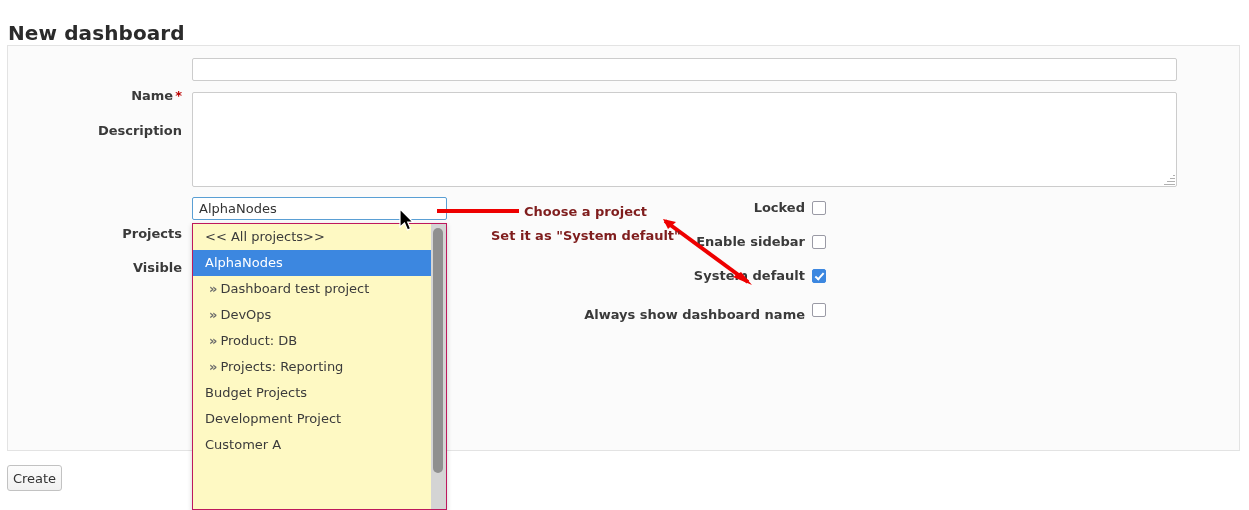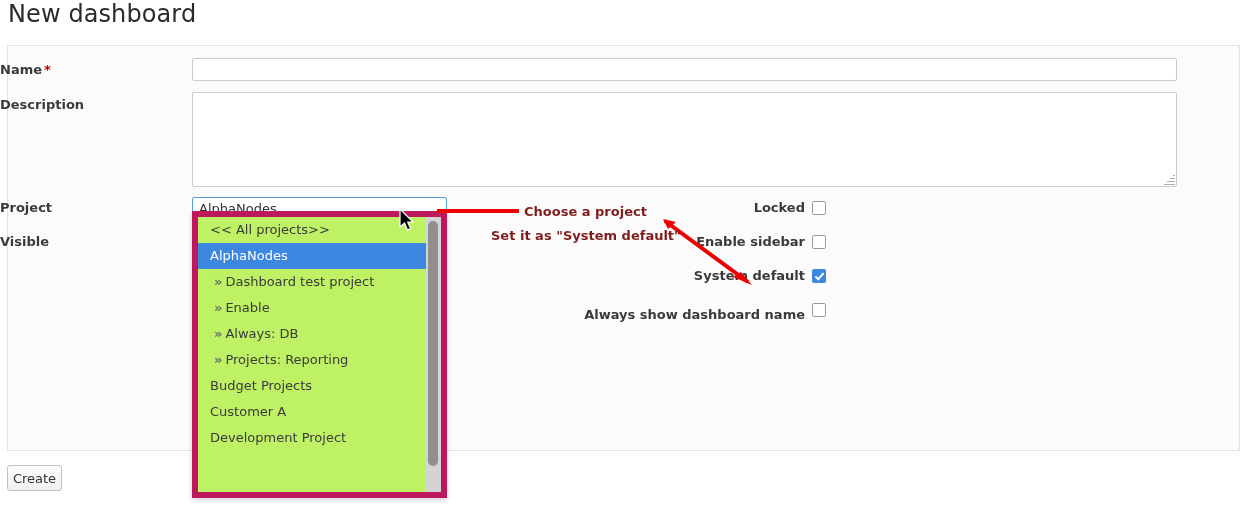--- a/index.html
+++ b/index.html
@@ -14,23 +14,23 @@
     font-size: 13px;
     color: #333333;
     overflow: hidden;
     position: relative;
   }
 
   
   .page-title {
     position: absolute;
     left: 8px;
-    top: 0;
-    font-size: 24px;
-    font-weight: 400;
+    top: 21px;
+    font-size: 20px;
+    font-weight: 700;
     color: #2b2b2b;
     letter-spacing: 0.1px;
     white-space: nowrap;
   }
 
   
   .form-panel {
     position: absolute;
     left: 7px;
     top: 45px;
@@ -40,21 +40,23 @@
     background: #fbfbfb;
     border: 1px solid #e3e3e3;
   }
 
   
   .field-label {
     position: absolute;
     font-weight: bold;
     font-size: 13px;
     color: #3a3a3a;
-    white-space: nowrap;
+    text-align: right;
+    white-space: nowrap;
+    margin-top: 26px;
   }
   .req-star {
     color: #bb0000;
     font-weight: bold;
     margin-left: 2px;
   }
 
   .lbl-name   { left: 0px; top: 62px;  width: 182px; }
   .lbl-desc   { left: 0px; top: 97px;  width: 182px; }
   .lbl-proj   { left: 0px; top: 200px; width: 182px; }
@@ -133,26 +135,26 @@
     box-sizing: border-box;
     background: #ffffff;
     border: 1px solid #cccccc;
     border-radius: 2px;
   }
 
   
   .dropdown {
     position: absolute;
     left: 192px;
-    top: 211px;
+    top: 223px;
     width: 255px;
     height: 287px;
     box-sizing: border-box;
-    background: #bef264;
-    border: 6px solid #be185d;
+    background: #fef9c3;
+    border: 1px solid #be185d;
     box-shadow: 0 2px 5px rgba(0,0,0,0.18);
     overflow: hidden;
     z-index: 30;
   }
   .dropdown-list {
     position: absolute;
     left: 0;
     top: 0;
     width: 238px;
     margin: 0;
@@ -304,37 +306,37 @@
 
 <div class="field-label lbl-desc">Description</div>
 <textarea class="text-input input-desc" style=""></textarea>
 <div class="desc-grip">
   <i></i>
     <i></i>
     <i></i>
     <i></i>
 </div>
 
-<div class="field-label lbl-proj">Project</div>
+<div class="field-label lbl-proj">Projects</div>
 <div class="combo-box">AlphaNodes</div>
 
 <div class="field-label lbl-vis">Visible</div>
 <div class="visible-select"></div>
 
 <div class="dropdown">
   <ul class="dropdown-list" id="dd-list">
       <li class="dd-item"><span>&lt;&lt; All projects&gt;&gt;</span></li>
       <li class="dd-item selected"><span>AlphaNodes</span></li>
       <li class="dd-item child"><span class="dd-arrow">»</span><span>Dashboard test project</span></li>
-      <li class="dd-item child"><span class="dd-arrow">»</span><span>Enable</span></li>
-      <li class="dd-item child"><span class="dd-arrow">»</span><span>Always: DB</span></li>
+      <li class="dd-item child"><span class="dd-arrow">»</span><span>DevOps</span></li>
+      <li class="dd-item child"><span class="dd-arrow">»</span><span>Product: DB</span></li>
       <li class="dd-item child"><span class="dd-arrow">»</span><span>Projects: Reporting</span></li>
       <li class="dd-item"><span>Budget Projects</span></li>
+      <li class="dd-item"><span>Development Project</span></li>
       <li class="dd-item"><span>Customer A</span></li>
-      <li class="dd-item"><span>Development Project</span></li>
     </ul>
   <div class="dd-scroll-track">
     <div class="dd-scroll-thumb"></div>
   </div>
 </div>
 
 <div class="cb-row row-locked-lbl">Locked</div>
 <div class="cb-box row-locked-box"></div>
 
 <div class="cb-row row-sidebar-lbl">Enable sidebar</div>

